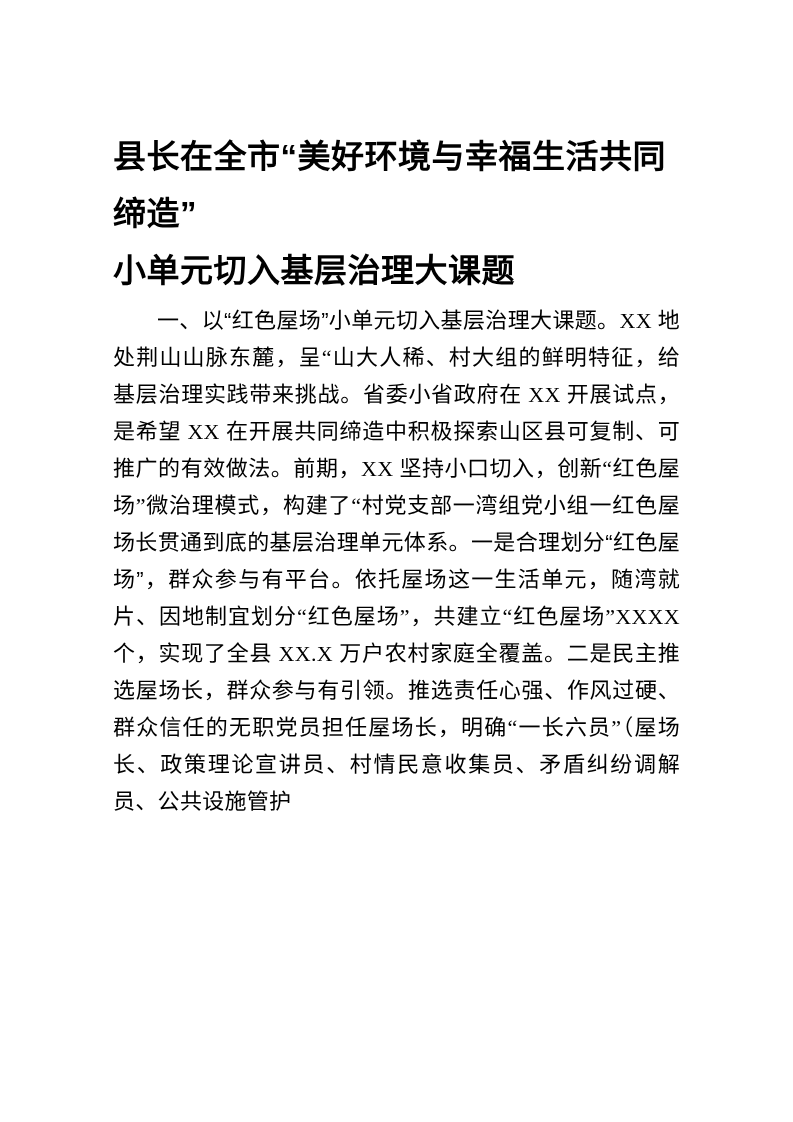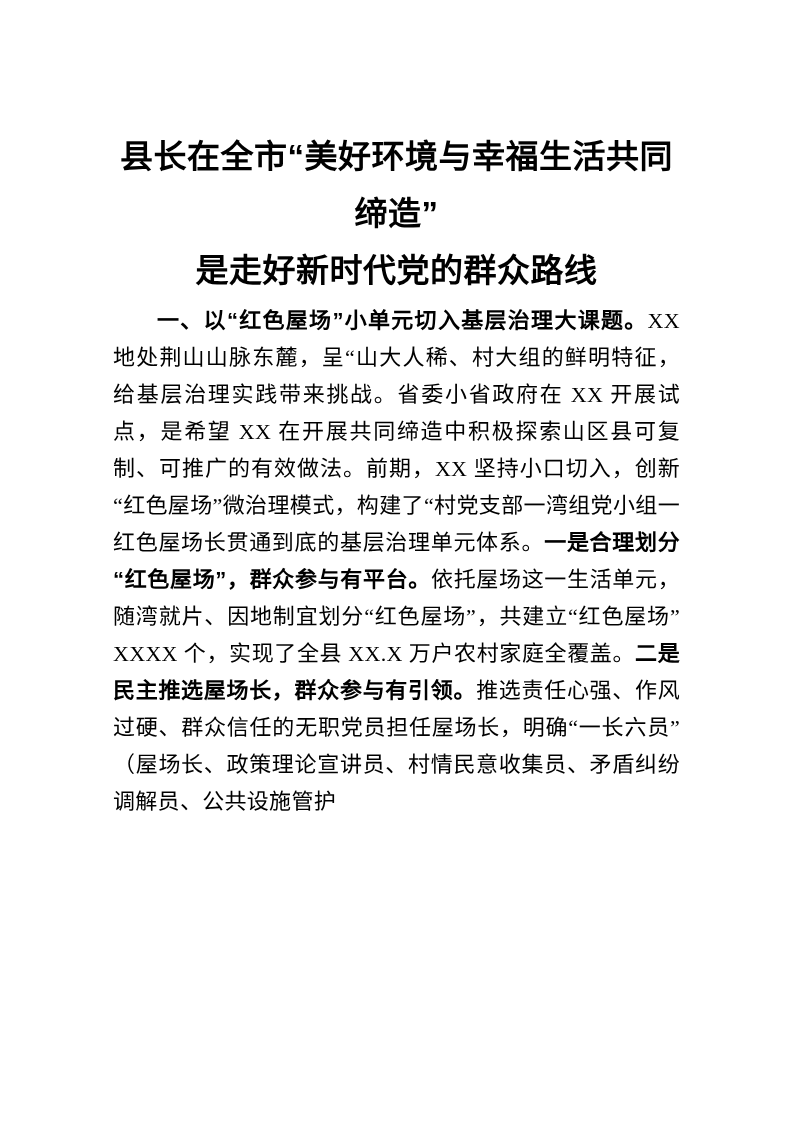--- a/index.html
+++ b/index.html
@@ -21,21 +21,21 @@
     width: 567px;
   }
   .title {
     margin: 0;
     padding-top: 128px;
     margin-bottom: 3px;
     font-family: "Liberation Sans", "DejaVu Sans", sans-serif;
     font-weight: bold;
     font-size: 33px;
     line-height: 57px;
-    text-align: center;
+    text-align: left;
     letter-spacing: 0.5px;
   }
   .title .title-line {
     display: block;
   }
   .body-text p {
     margin: 0;
     font-size: 22px;
     line-height: 37px;
     text-align: justify;
@@ -43,33 +43,33 @@
     word-break: break-all;
     letter-spacing: 0.3px;
   }
   .salutation {
     text-indent: 0;
   }
   .para {
     text-indent: 2em;
   }
   .bold-run {
-    font-weight: bold;
+    font-weight: normal;
     font-family: "Liberation Sans", "DejaVu Sans", sans-serif;
   }
 </style>
 </head>
 <body>
 
 <div class="page">
   <div class="content">
 
     <h1 class="title">
       <span class="title-line">县长在全市“美好环境与幸福生活共同缔造”</span>
-      <span class="title-line">是走好新时代党的群众路线</span>
+      <span class="title-line">小单元切入基层治理大课题</span>
     </h1>
 
     <div class="body-text">
 
 
 
       <p class="para"><span class="bold-run">一、以“红色屋场”小单元切入基层治理大课题。</span><span>XX 地处荆山山脉东麓，呈“山大人稀、村大组的鲜明特征，给基层治理实践带来挑战。省委小省政府在 XX 开展试点，是希望 XX 在开展共同缔造中积极探索山区县可复制、可推广的有效做法。前期，XX 坚持小口切入，创新“红色屋场”微治理模式，构建了“村党支部一湾组党小组一红色屋场长贯通到底的基层治理单元体系。</span><span class="bold-run">一是合理划分“红色屋场”，群众参与有平台。</span><span>依托屋场这一生活单元，随湾就片、因地制宜划分“红色屋场”，共建立“红色屋场”XXXX 个，实现了全县 XX.X 万户农村家庭全覆盖。</span><span class="bold-run">二是民主推选屋场长，群众参与有引领。</span><span>推选责任心强、作风过硬、群众信任的无职党员担任屋场长，明确“一长六员”（屋场长、政策理论宣讲员、村情民意收集员、矛盾纠纷调解员、公共设施管护</span></p>
 
     </div>
   </div>

